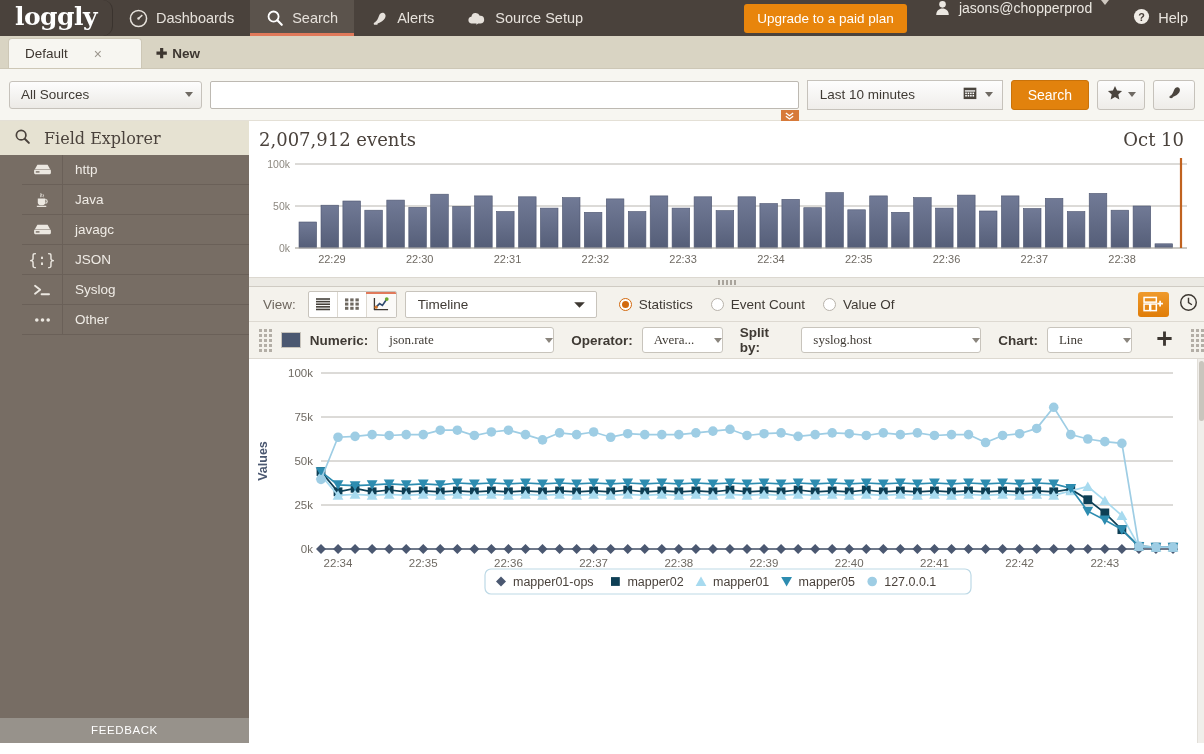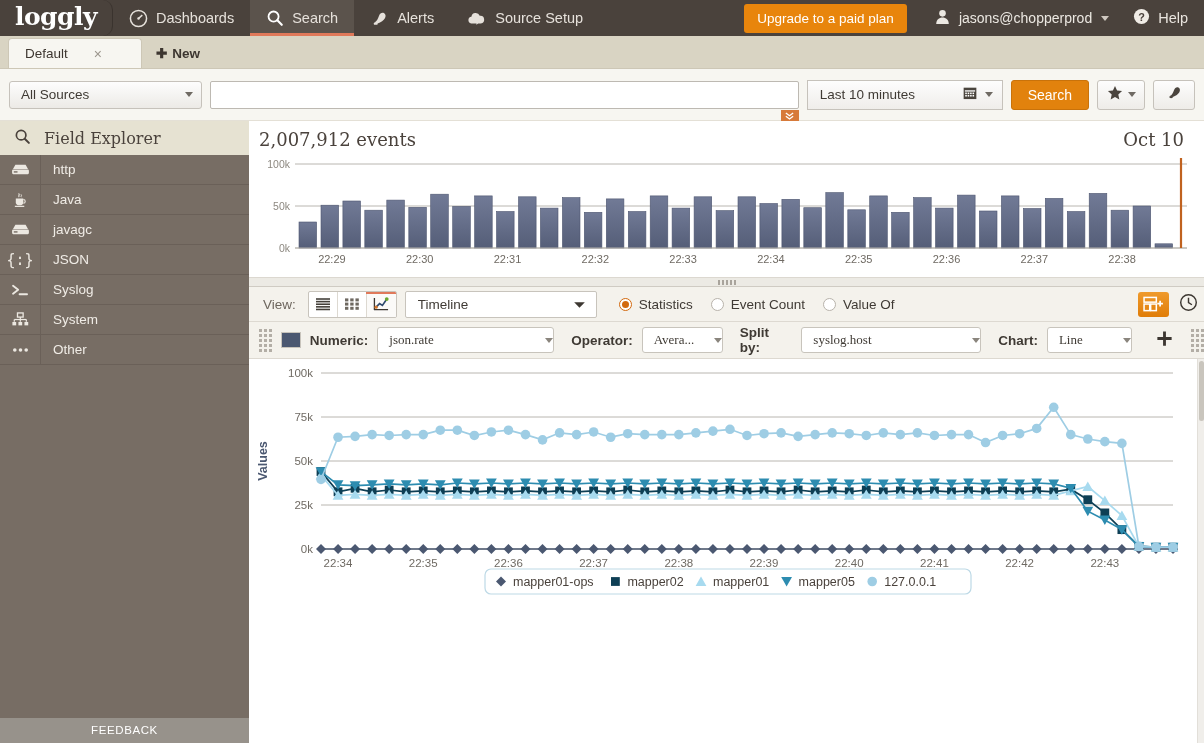--- a/index.html
+++ b/index.html
@@ -31,21 +31,21 @@
     content: ''; position: absolute; left: 0; right: 0; bottom: 0; height: 3px;
     background: #e0795a;
   }
   .navitem svg { display: block; }
   .spacer { flex: 1; }
   .upgrade {
     align-self: center; background: #e8850c; color: #fff; font-size: 13.5px;
     padding: 7px 13px; border-radius: 3px; cursor: pointer; margin-right: 14px;
   }
   .user {
-    display: flex; align-items: center; gap: 9px; font-size: 14px;
+    display: flex; gap: 9px; font-size: 14px;
     padding: 0 14px; cursor: pointer; color: #ece8e2;
   }
   .caret-d { width:0;height:0;border-left:4px solid transparent;border-right:4px solid transparent;border-top:5px solid #cfc8c0; }
   .help {
     display: flex; align-items: center; gap: 8px; font-size: 14.5px;
     padding: 0 16px 0 10px; cursor: pointer;
   }
 
   
   .tabbar {
@@ -107,21 +107,21 @@
 
   
   .body { display: flex; height: 622px; }
 
   .sidebar { width: 249px; background: #776d64; display: flex; flex-direction: column; position:relative; }
   .fe-head {
     height: 34px; background: #e6e2d2; display: flex; align-items: center;
     gap: 13px; padding-left: 14px; color: #4a423c;
     font-family: "DejaVu Serif", serif; font-size: 16px;
   }
-  .fe-list { flex: 1; background: #776d64; }
+  .fe-list { flex: 1; background: #776d64; margin-left: 22px; }
   .fe-item {
     height: 30px; display: flex; align-items: center; gap: 0;
     color: #f0ece6; font-size: 13.5px; border-bottom: 1px solid #6a6058;
     cursor: pointer;
   }
   .fe-ic { width: 40px; display:flex; align-items:center; justify-content:center; color:#ece8e1; }
   .fe-item .fe-lb { border-left: 1px solid #6a6058; height:100%; display:flex; align-items:center; padding-left: 12px; flex:1; }
   .feedback {
     width: 249px; height: 25px; background: #97928b; color: #fff;
     font-size: 11.5px; letter-spacing: 0.6px; text-align: center;
@@ -405,36 +405,20 @@
         <span class="fe-lb">JSON</span>
       </div>
       <div class="fe-item">
         <span class="fe-ic">
           <svg width="19" height="14" viewBox="0 0 20 15">
               <path d="M2 3 L7.5 7.2 L2 11.4" fill="none" stroke="#ece8e1" stroke-width="2" stroke-linecap="round" stroke-linejoin="round"></path>
               <line x1="9" y1="12" x2="17" y2="12" stroke="#ece8e1" stroke-width="2" stroke-linecap="round"></line>
             </svg>
         </span>
         <span class="fe-lb">Syslog</span>
-      </div>
-      <div class="fe-item">
-        <span class="fe-ic">
-          <svg width="19" height="16" viewBox="0 0 20 17">
-              <rect x="6.8" y="1" width="6" height="4.4" fill="none" stroke="#ece8e1" stroke-width="1.4"></rect>
-              <line x1="9.8" y1="5.4" x2="9.8" y2="8" stroke="#ece8e1" stroke-width="1.3"></line>
-              <line x1="3.4" y1="8" x2="16.2" y2="8" stroke="#ece8e1" stroke-width="1.3"></line>
-              <line x1="3.4" y1="8" x2="3.4" y2="10.4" stroke="#ece8e1" stroke-width="1.3"></line>
-              <line x1="9.8" y1="8" x2="9.8" y2="10.4" stroke="#ece8e1" stroke-width="1.3"></line>
-              <line x1="16.2" y1="8" x2="16.2" y2="10.4" stroke="#ece8e1" stroke-width="1.3"></line>
-              <rect x="1.4" y="10.6" width="4" height="3.6" fill="#ece8e1"></rect>
-              <rect x="7.8" y="10.6" width="4" height="3.6" fill="#ece8e1"></rect>
-              <rect x="14.2" y="10.6" width="4" height="3.6" fill="#ece8e1"></rect>
-            </svg>
-        </span>
-        <span class="fe-lb">System</span>
       </div>
       <div class="fe-item">
         <span class="fe-ic">
           <svg width="19" height="8" viewBox="0 0 20 8">
               <circle cx="4" cy="4" r="1.9" fill="#ece8e1"></circle>
               <circle cx="10" cy="4" r="1.9" fill="#ece8e1"></circle>
               <circle cx="16" cy="4" r="1.9" fill="#ece8e1"></circle>
             </svg>
         </span>
         <span class="fe-lb">Other</span>

